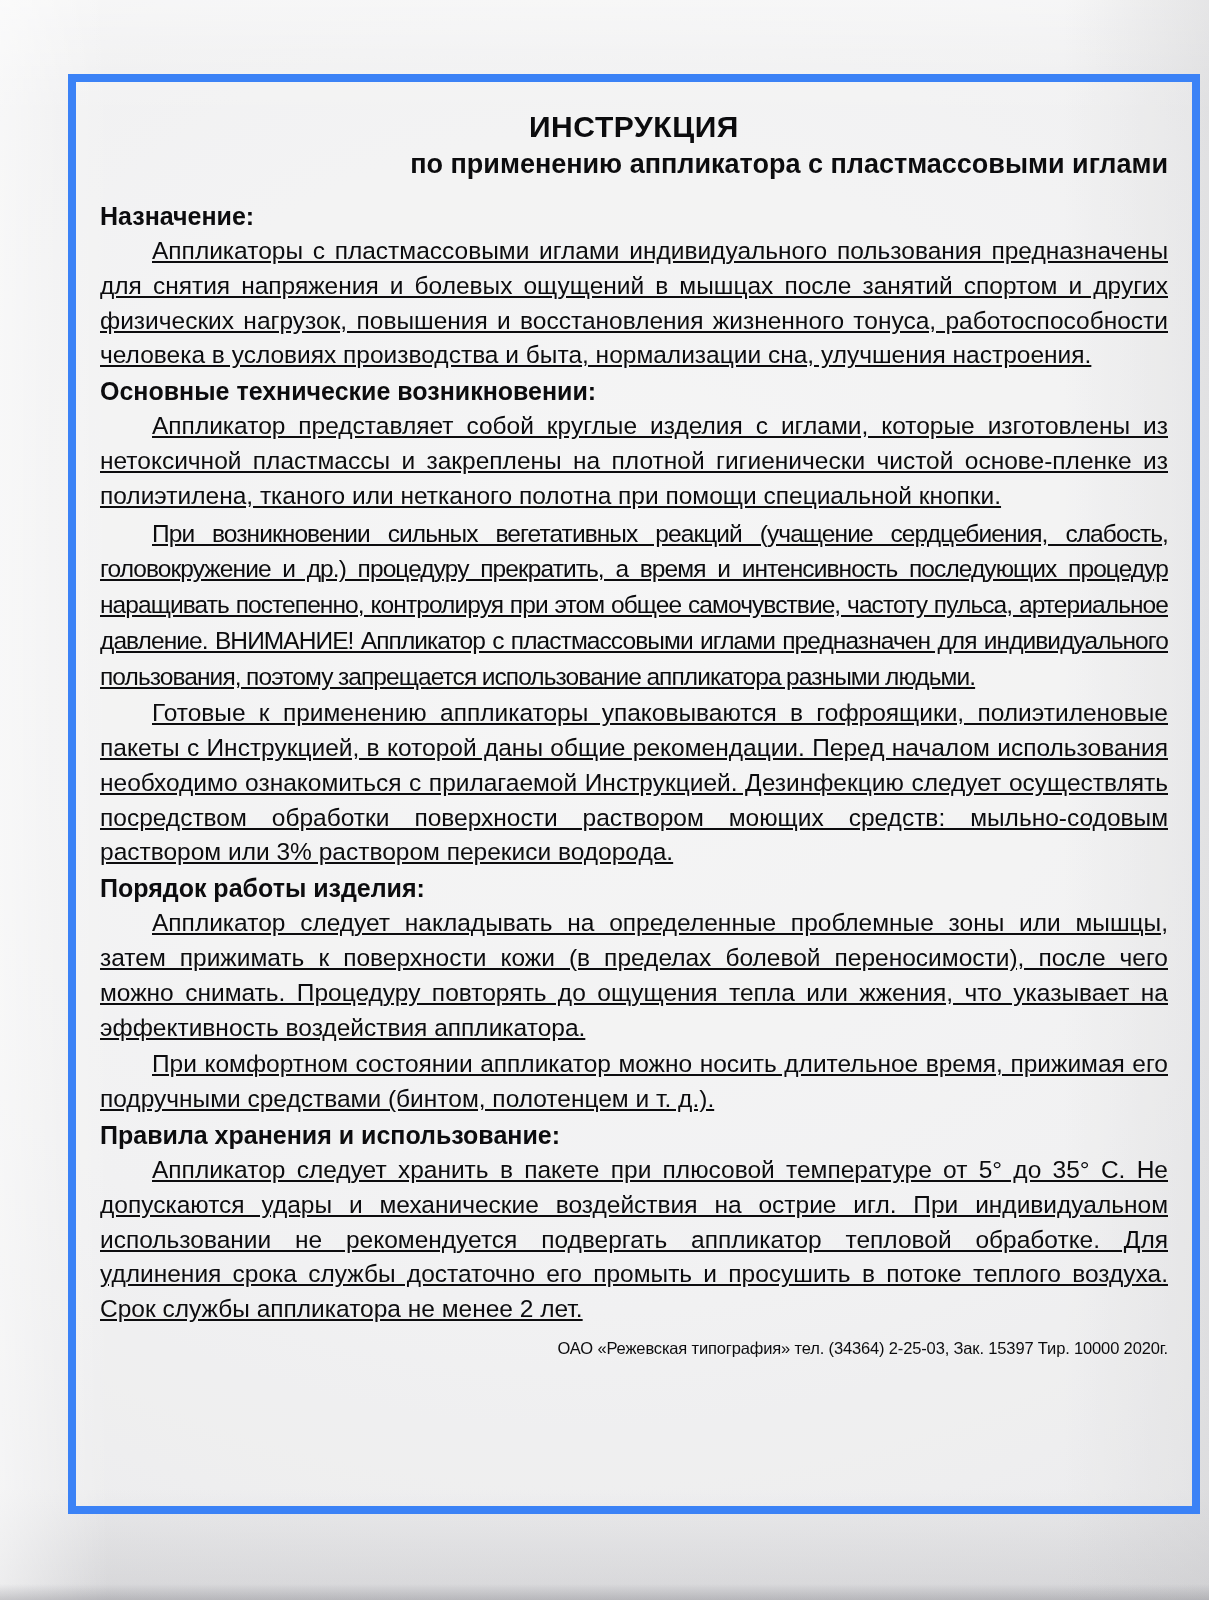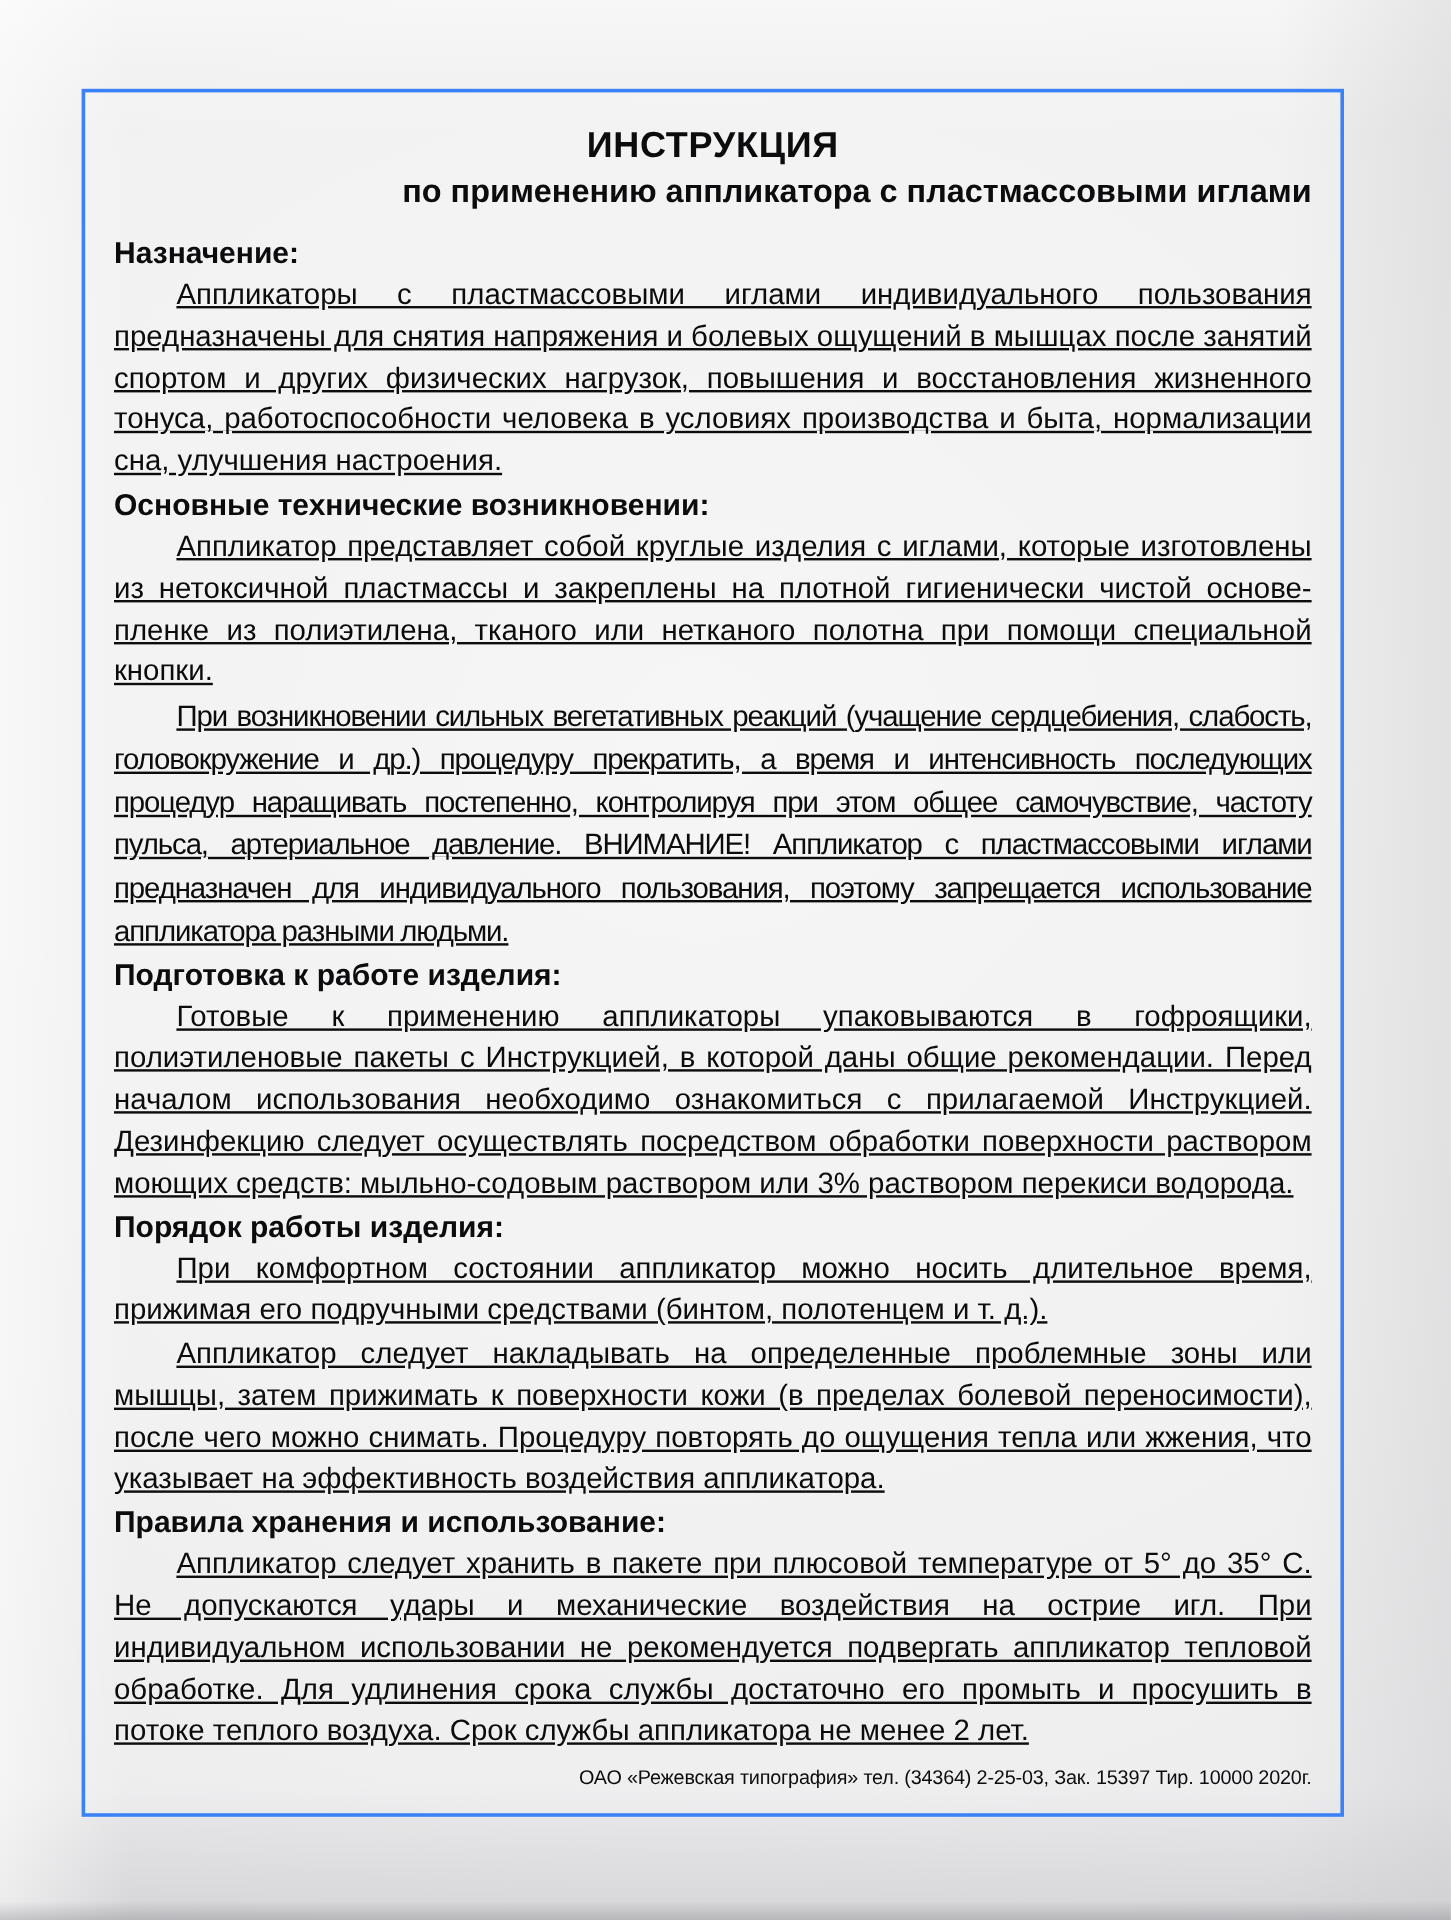--- a/index.html
+++ b/index.html
@@ -32,23 +32,23 @@
       linear-gradient(90deg, rgba(255,255,255,0.55) 0%, rgba(255,255,255,0) 9%, rgba(255,255,255,0) 88%, rgba(200,200,202,0.35) 100%),
       linear-gradient(180deg, rgba(255,255,255,0.5) 0%, rgba(255,255,255,0) 7%, rgba(255,255,255,0) 93%, rgba(186,186,190,0.4) 100%);
     pointer-events: none;
   }
 
   
   .doc-frame {
     position: absolute;
     left: 68px;
     top: 74px;
-    width: 1052px;
+    width: 1132px;
     height: 1440px;
-    border: 3px solid #3b82f6;
+    border: 8px solid #3b82f6;
     box-sizing: border-box;
     background: rgba(255,255,255,0.20);
     padding: 16px 24px 6px 24px;
   }
   .doc-inner {
     width: 100%;
     height: 100%;
     box-sizing: border-box;
   }
 
@@ -127,26 +127,25 @@
     <h2 class="title-sub">по применению аппликатора с пластмассовыми иглами</h2>
 
     <div class="section-heading">Назначение:</div>
     <p class="body-para">Аппликаторы с пластмассовыми иглами индивидуального пользования предназначены для снятия напряжения и болевых ощущений в мышцах после занятий спортом и других физических нагрузок, повышения и восстановления жизненного тонуса, работоспособности человека в условиях производства и быта, нормализации сна, улучшения настроения.</p>
 
     <div class="section-heading">Основные технические возникновении:</div>
     <p class="body-para">Аппликатор представляет собой круглые изделия с иглами, которые изготовлены из нетоксичной пластмассы и закреплены на плотной гигиенически чистой основе-пленке из полиэтилена, тканого или нетканого полотна при помощи специальной кнопки.</p>
 
     <p class="body-para condensed">При возникновении сильных вегетативных реакций (учащение сердцебиения, слабость, головокружение и др.) процедуру прекратить, а время и интенсивность последующих процедур наращивать постепенно, контролируя при этом общее самочувствие, частоту пульса, артериальное давление. ВНИМАНИЕ! Аппликатор с пластмассовыми иглами предназначен для индивидуального пользования, поэтому запрещается использование аппликатора разными людьми.</p>
 
-    <div class="section-heading">Подготовка к работе изделия:</div>
     <p class="body-para">Готовые к применению аппликаторы упаковываются в гофроящики, полиэтиленовые пакеты с Инструкцией, в которой даны общие рекомендации. Перед началом использования необходимо ознакомиться с прилагаемой Инструкцией. Дезинфекцию следует осуществлять посредством обработки поверхности раствором моющих средств: мыльно-содовым раствором или 3% раствором перекиси водорода.</p>
 
     <div class="section-heading">Порядок работы изделия:</div>
+    <p class="body-para">Аппликатор следует накладывать на определенные проблемные зоны или мышцы, затем прижимать к поверхности кожи (в пределах болевой переносимости), после чего можно снимать. Процедуру повторять до ощущения тепла или жжения, что указывает на эффективность воздействия аппликатора.</p>
     <p class="body-para">При комфортном состоянии аппликатор можно носить длительное время, прижимая его подручными средствами (бинтом, полотенцем и т. д.).</p>
-    <p class="body-para">Аппликатор следует накладывать на определенные проблемные зоны или мышцы, затем прижимать к поверхности кожи (в пределах болевой переносимости), после чего можно снимать. Процедуру повторять до ощущения тепла или жжения, что указывает на эффективность воздействия аппликатора.</p>
 
     <div class="section-heading">Правила хранения и использование:</div>
     <p class="body-para">Аппликатор следует хранить в пакете при плюсовой температуре от 5° до 35° С. Не допускаются удары и механические воздействия на острие игл. При индивидуальном использовании не рекомендуется подвергать аппликатор тепловой обработке. Для удлинения срока службы достаточно его промыть и просушить в потоке теплого воздуха. Срок службы аппликатора не менее 2 лет.</p>
 
     <div class="footer-imprint">ОАО «Режевская типография» тел. (34364) 2-25-03, Зак. 15397 Тир. 10000 2020г.</div>
 
   </div>
 </div>
 
 <div class="scan-edge-bottom"></div>

